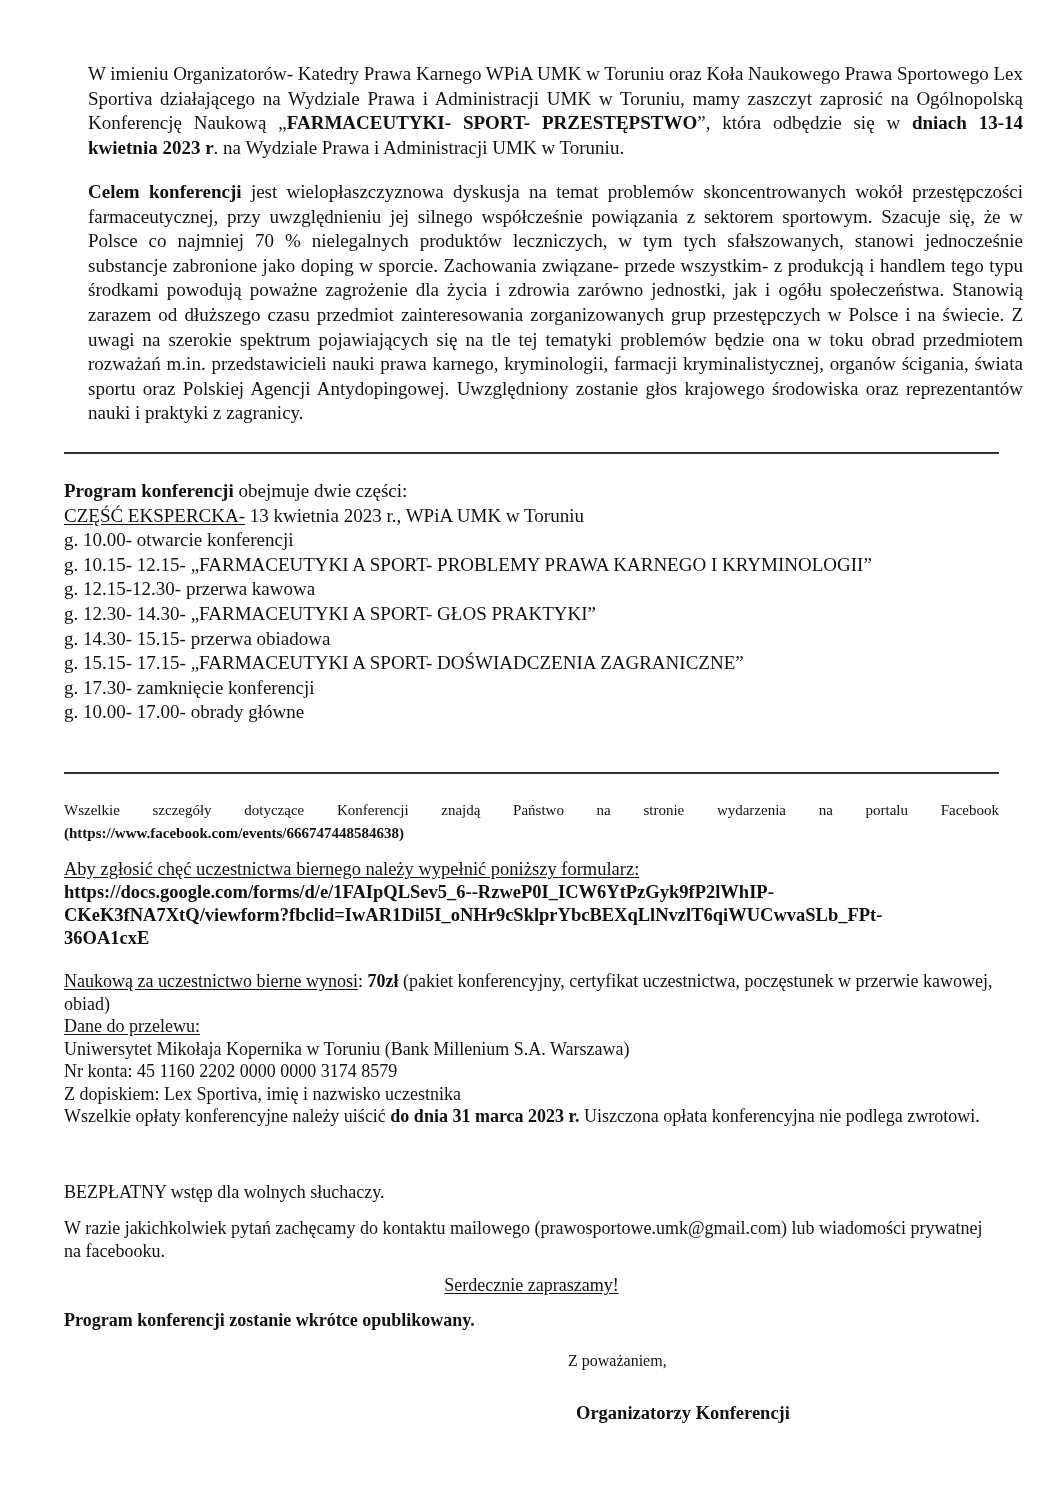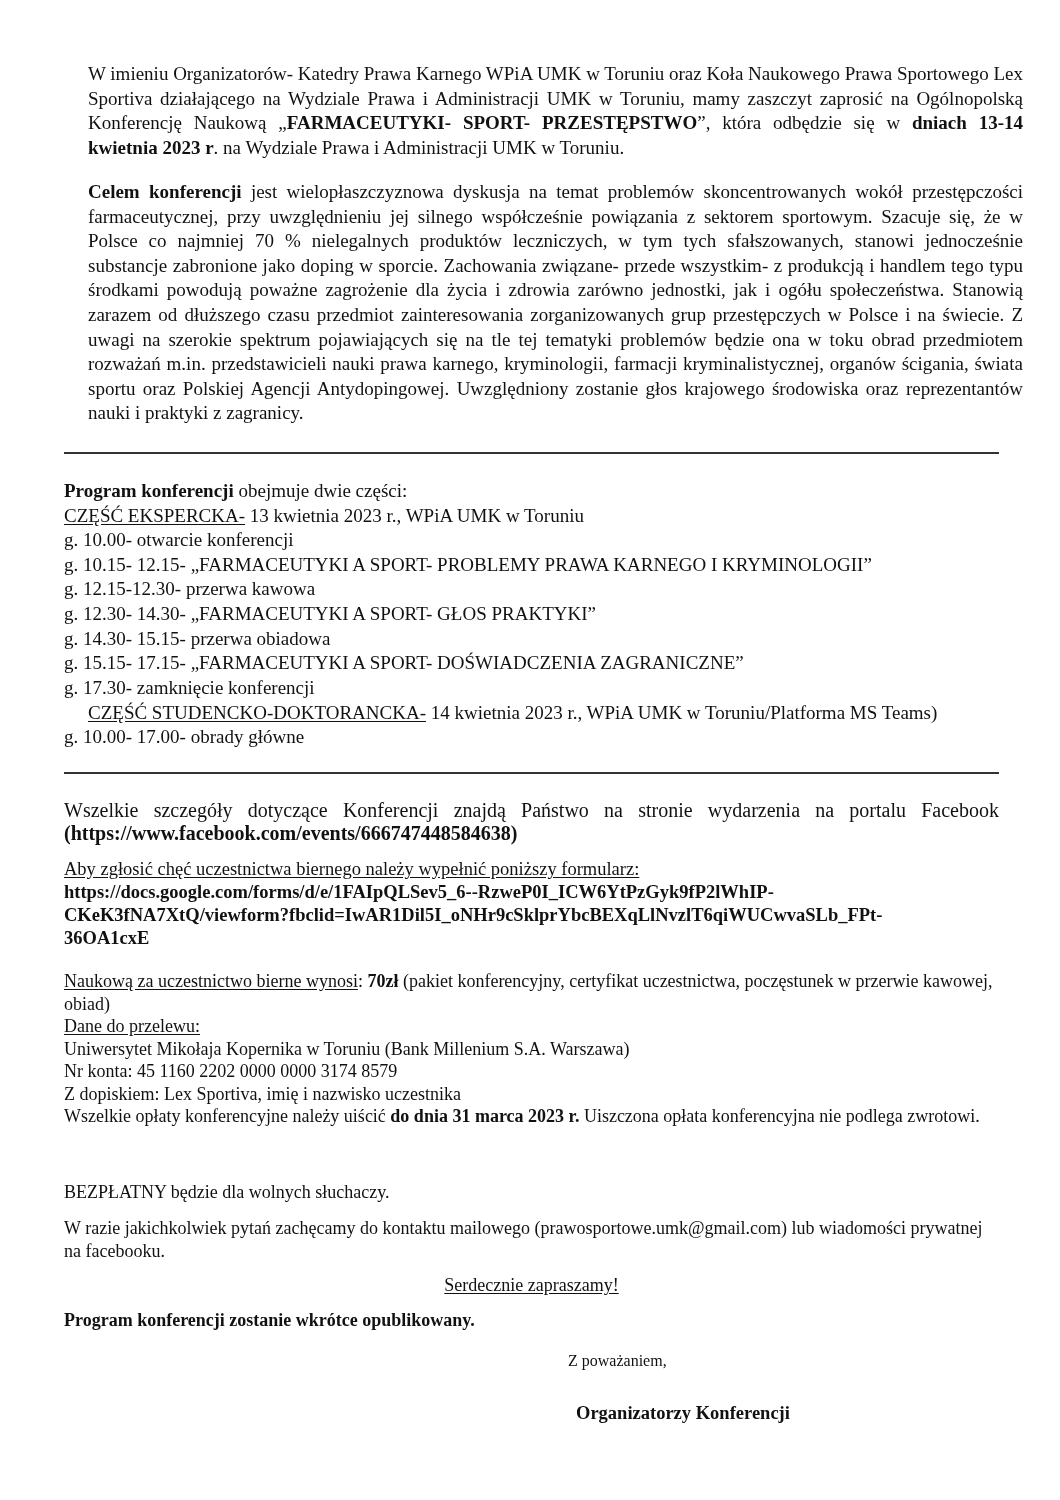--- a/index.html
+++ b/index.html
@@ -38,47 +38,46 @@
   <div class="abs" style="top:418px;">
     <span class="line"><b>Program konferencji</b><span> obejmuje dwie części:</span></span>
     <span class="line"><u>CZĘŚĆ EKSPERCKA-</u><span> 13 kwietnia 2023 r., WPiA UMK w Toruniu</span></span>
     <span class="line">g. 10.00- otwarcie konferencji</span>
     <span class="line">g. 10.15- 12.15- „FARMACEUTYKI A SPORT- PROBLEMY PRAWA KARNEGO I KRYMINOLOGII”</span>
     <span class="line">g. 12.15-12.30- przerwa kawowa</span>
     <span class="line">g. 12.30- 14.30- „FARMACEUTYKI A SPORT- GŁOS PRAKTYKI”</span>
     <span class="line">g. 14.30- 15.15- przerwa obiadowa</span>
     <span class="line">g. 15.15- 17.15- „FARMACEUTYKI A SPORT- DOŚWIADCZENIA ZAGRANICZNE”</span>
     <span class="line">g. 17.30- zamknięcie konferencji</span>
-    <p class="just lh"><u>CZĘŚĆ STUDENCKO-DOKTORANCKA-</u><span> 14 kwietnia 2023 r., WPiA UMK w Toruniu/Platforma MS Teams)</span></p>
     <span class="line">g. 10.00- 17.00- obrady główne</span>
   </div>
 
   <hr class="rule abs" style="top:710px;">
 
-  <p class="abs just" style="top:737px; line-height:23px; font-size:20px;">
+  <p class="abs just" style="top:737px; line-height:23px; font-size:15px;">
     <span>Wszelkie szczegóły dotyczące Konferencji znajdą Państwo na stronie wydarzenia na portalu Facebook </span><b>(https://www.facebook.com/events/666747448584638)</b>
   </p>
 
   <div class="abs" style="top:796px; font-size:18.5px; line-height:23px;">
     <span class="line" style="height:23px;"><u>Aby zgłosić chęć uczestnictwa biernego należy wypełnić poniższy formularz:</u></span>
     <b class="line" style="height:23px;">https://docs.google.com/forms/d/e/1FAIpQLSev5_6--RzweP0I_ICW6YtPzGyk9fP2lWhIP-</b>
     <b class="line" style="height:23px;">CKeK3fNA7XtQ/viewform?fbclid=IwAR1Dil5I_oNHr9cSklprYbcBEXqLlNvzlT6qiWUCwvaSLb_FPt-</b>
     <b class="line" style="height:23px;">36OA1cxE</b>
   </div>
 
   <div class="abs" style="top:908px; font-size:18px; line-height:22.5px;">
     <p><u>Naukową za uczestnictwo bierne wynosi</u><span>: </span><b>70zł</b><span> (pakiet konferencyjny, certyfikat uczestnictwa, poczęstunek w przerwie kawowej, obiad)</span></p>
     <p><u>Dane do przelewu:</u></p>
     <p>Uniwersytet Mikołaja Kopernika w Toruniu (Bank Millenium S.A. Warszawa)</p>
     <p>Nr konta: 45 1160 2202 0000 0000 3174 8579</p>
     <p>Z dopiskiem: Lex Sportiva, imię i nazwisko uczestnika</p>
     <p><span>Wszelkie opłaty konferencyjne należy uiścić </span><b>do dnia 31 marca 2023 r.</b><span> Uiszczona opłata konferencyjna nie podlega zwrotowi.</span></p>
   </div>
 
-  <p class="abs" style="top:1120px; font-size:18px;">BEZPŁATNY będzie dla wolnych słuchaczy.</p>
+  <p class="abs" style="top:1120px; font-size:18px;">BEZPŁATNY wstęp dla wolnych słuchaczy.</p>
 
   <p class="abs" style="top:1155px; font-size:18px; line-height:22.5px;">W razie jakichkolwiek pytań zachęcamy do kontaktu mailowego (prawosportowe.umk@gmail.com) lub wiadomości prywatnej na facebooku.</p>
 
   <p class="abs" style="top:1213px; font-size:18px;text-align:center;"><u>Serdecznie zapraszamy!</u></p>
 
   <p class="abs" style="top:1248px; font-size:18px;"><b>Program konferencji zostanie wkrótce opublikowany.</b></p>
 
 </div>
 
 <p class="sig" style="top:1352px; font-size:16px; margin:0;">Z poważaniem,</p>

